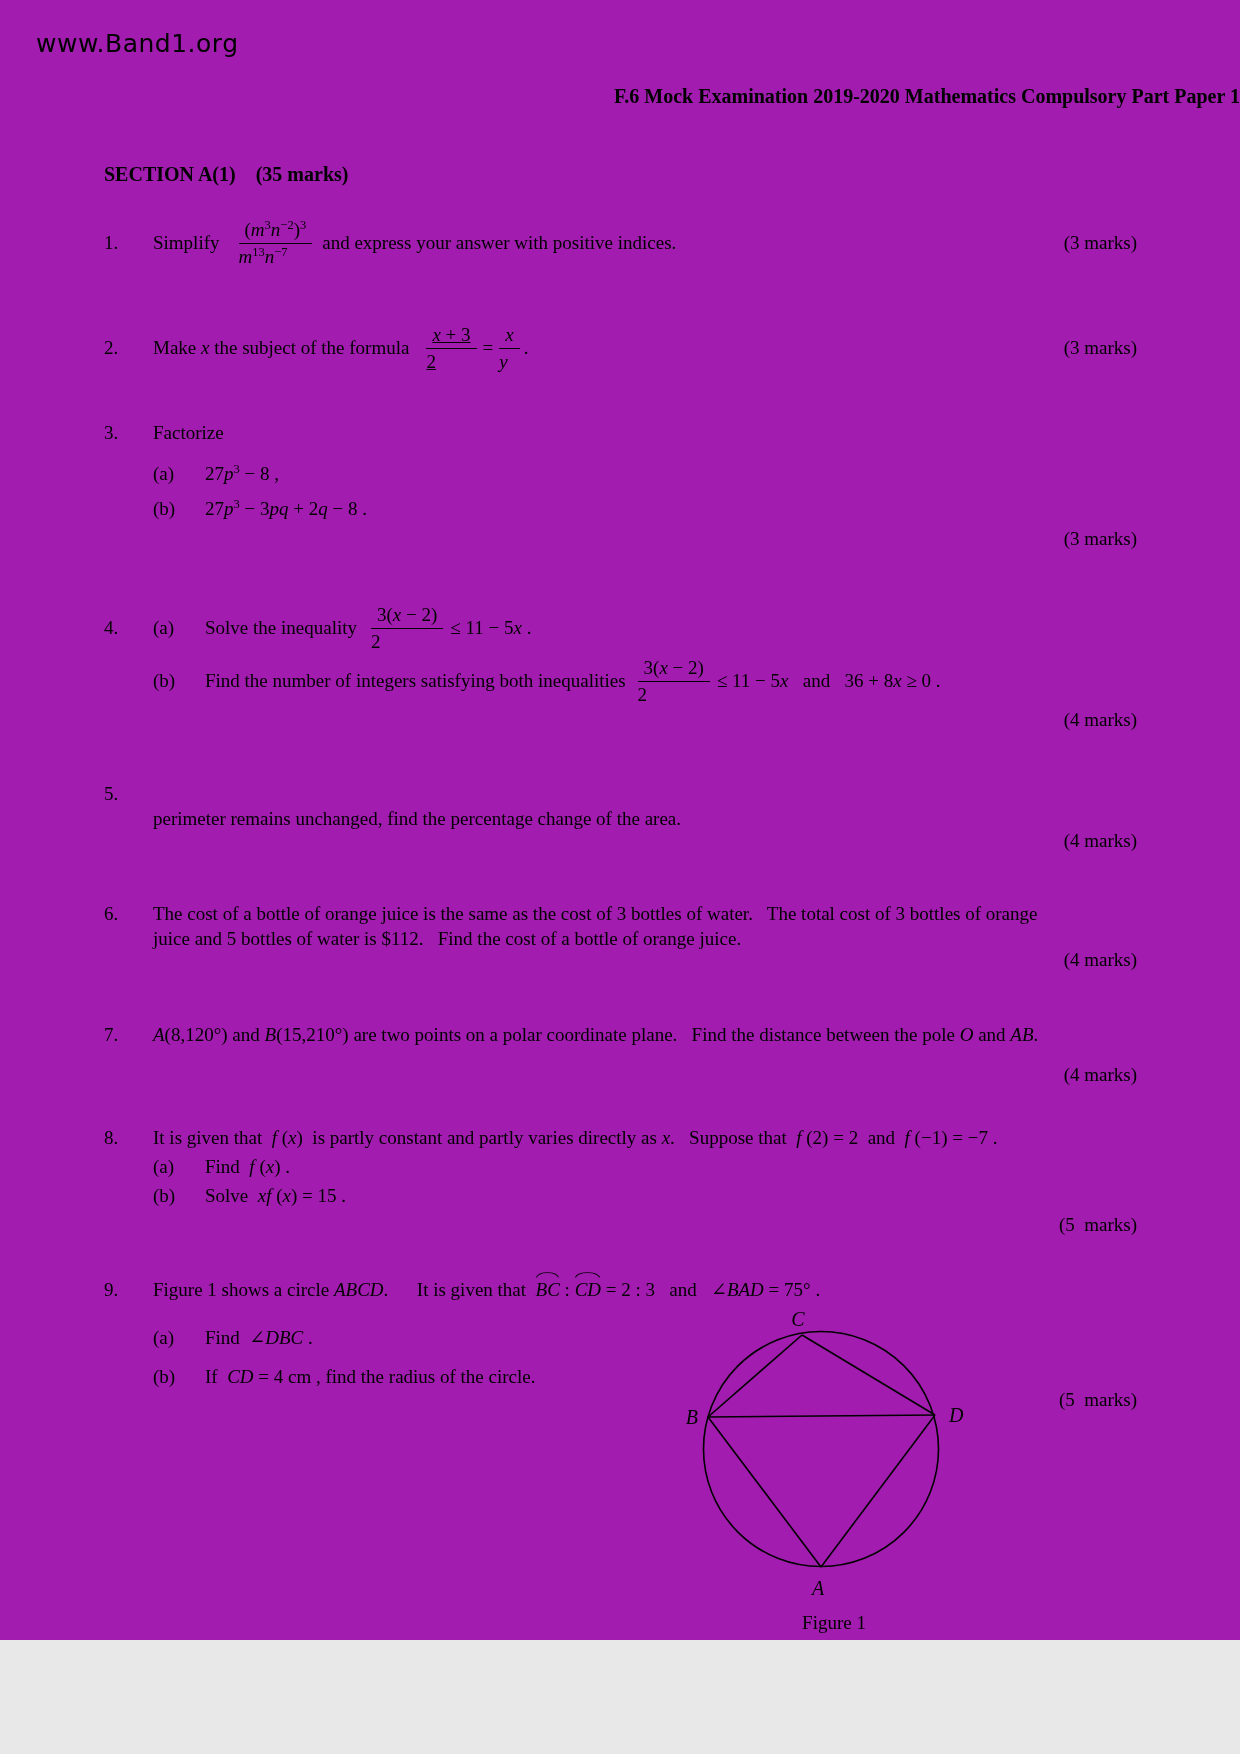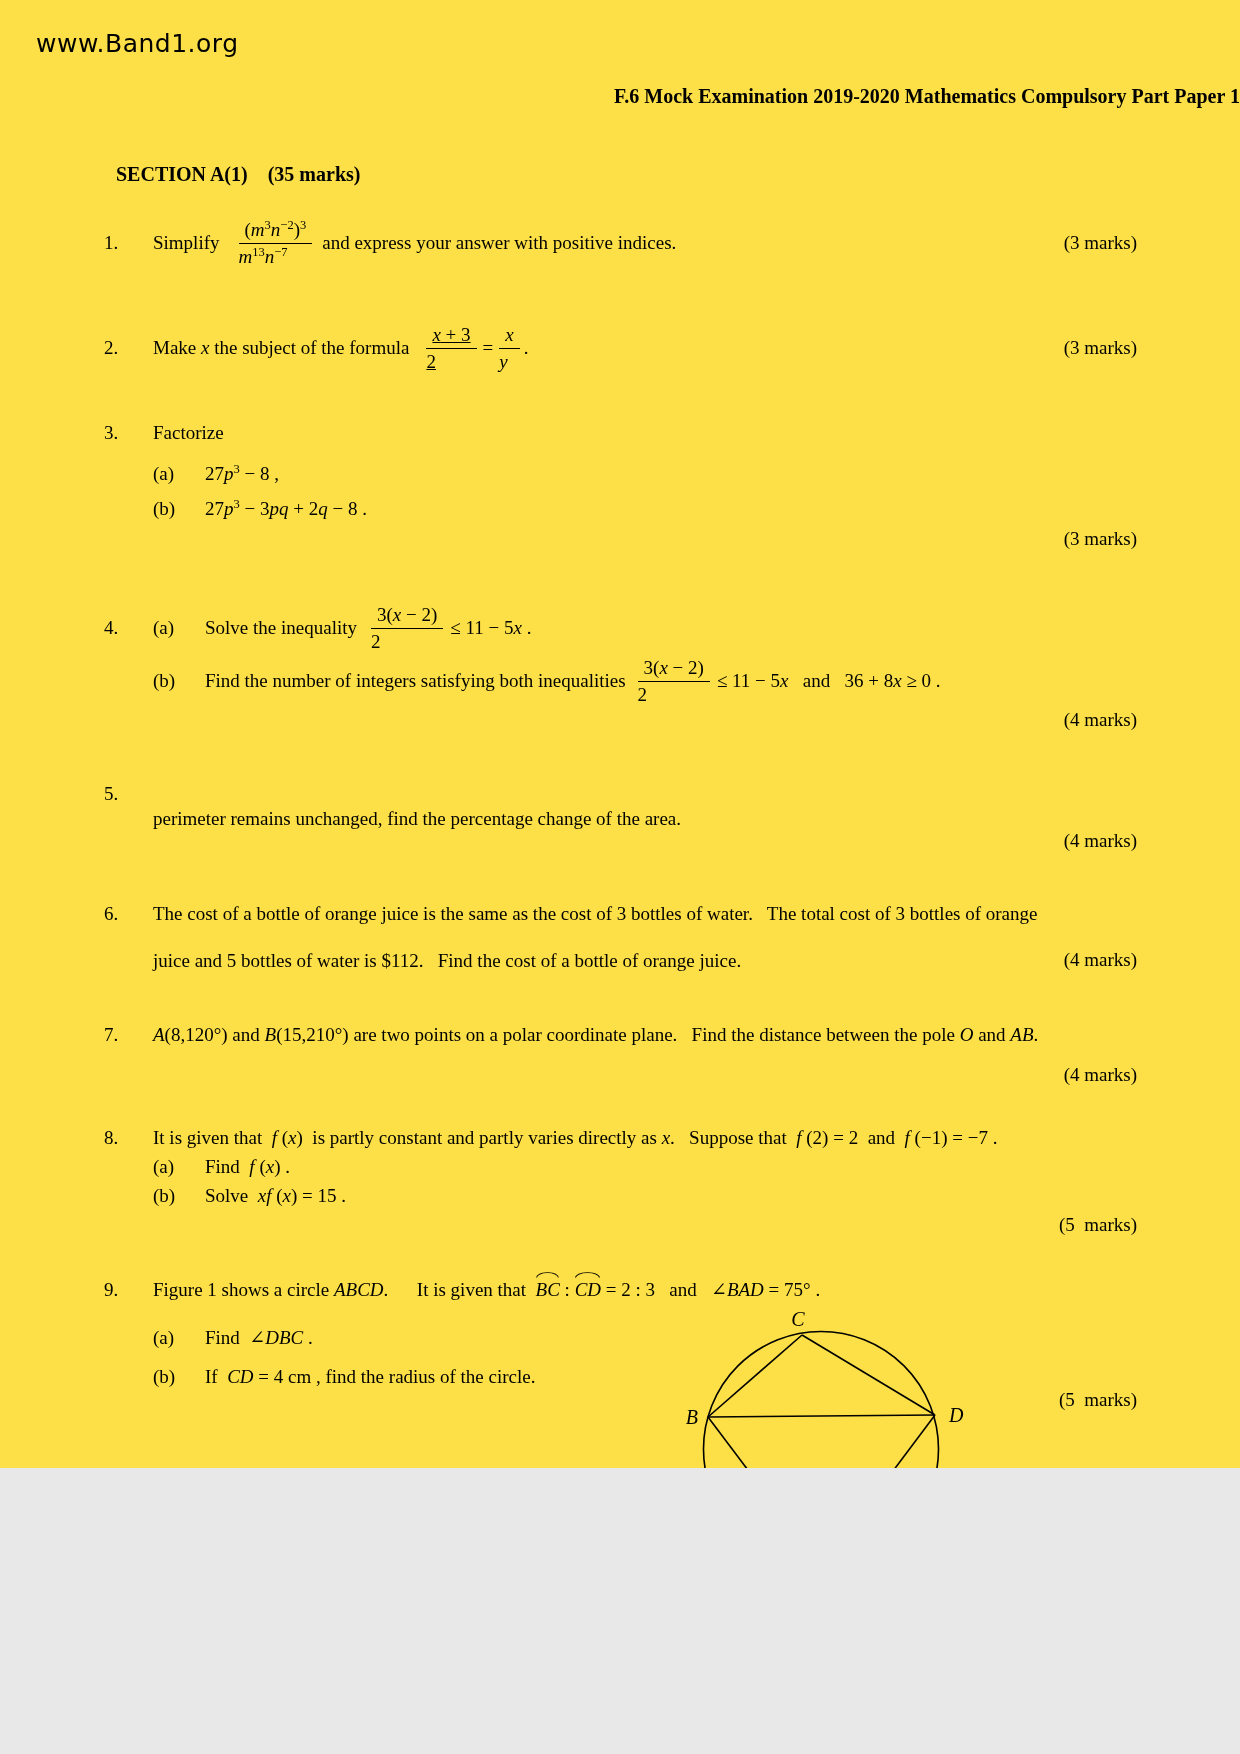--- a/index.html
+++ b/index.html
@@ -1,17 +1,17 @@
 <!DOCTYPE html>
 <html><head>
 <meta charset="utf-8">
 <style>
   html,body{margin:0;padding:0;background:#e8e8e8;}
   .page{
-    position:relative;width:1240px;height:1468px;background:#fde047;
+    position:relative;width:1240px;height:1640px;background:#a21caf;
     font-family:"Liberation Serif","DejaVu Serif",serif;
     font-size:19px;color:#000;margin:0 auto;overflow:hidden;
   }
   .abs{position:absolute;}
   .logo{
     font-family:"DejaVu Sans","Liberation Sans",sans-serif;
     font-size:25px;letter-spacing:0.5px;
   }
   .title{width:1240px;text-align:right;font-weight:bold;font-size:20px;white-space:pre;}
   .section{font-weight:bold;font-size:20px;white-space:pre;}
@@ -34,21 +34,21 @@
   .fig-caption{width:200px;text-align:center;}
   svg text{font-family:"Liberation Serif","DejaVu Serif",serif;font-size:20px;font-style:italic;fill:#000;}
 </style>
 </head>
 <body>
 
 <div class="page">
 
   <div class="abs logo" style="left:36px;top:29px;">www.Band1.org</div>
   <div class="abs title" style="left:0;top:85px;">F.6 Mock Examination 2019-2020 Mathematics Compulsory Part Paper 1</div>
-  <div class="abs section" style="left:116px;top:163px;">SECTION A(1)    (35 marks)</div>
+  <div class="abs section" style="left:104px;top:163px;">SECTION A(1)    (35 marks)</div>
 
   <div class="row" style="left:104px;right:103px;top:208px;height:70px;">
     <span class="qno">1.</span>
     <span>Simplify</span>
     <span class="frac" style="margin-left:19px;">
       <span class="num"><span>(</span><span class="it">m</span><sup>3</sup><span class="it">n</span><sup>−2</sup><span>)</span><sup>3</sup></span>
       <span class="den"><span class="it">m</span><sup>13</sup><span class="it">n</span><sup>−7</sup></span>
     </span>
     <span>and express your answer with positive indices.</span>
     <span style="margin-left:auto;">(3 marks)</span>
@@ -110,21 +110,21 @@
   </div>
   <div class="row" style="left:153px;top:806px;height:26px;">
     <span>perimeter remains unchanged, find the percentage change of the area.</span>
   </div>
   <div class="marks" style="top:830px;">(4 marks)</div>
 
   <div class="row" style="left:104px;top:901px;height:26px;">
     <span class="qno">6.</span>
     <span>The cost of a bottle of orange juice is the same as the cost of 3 bottles of water.   The total cost of 3 bottles of orange</span>
   </div>
-  <div class="row" style="left:153px;top:926px;height:26px;margin-top:22px;">
+  <div class="row" style="left:153px;top:926px;height:26px;">
     <span>juice and 5 bottles of water is $112.   Find the cost of a bottle of orange juice.</span>
   </div>
   <div class="marks" style="top:949px;">(4 marks)</div>
 
   <div class="row" style="left:104px;top:1022px;height:26px;">
     <span class="qno">7.</span>
     <span><span class="it">A</span><span>(8,120°) and </span><span class="it">B</span><span>(15,210°) are two points on a polar coordinate plane.   Find the distance between the pole </span><span class="it">O</span><span> and </span><span class="it">AB</span><span>.</span></span>
   </div>
   <div class="marks" style="top:1064px;">(4 marks)</div>
 

